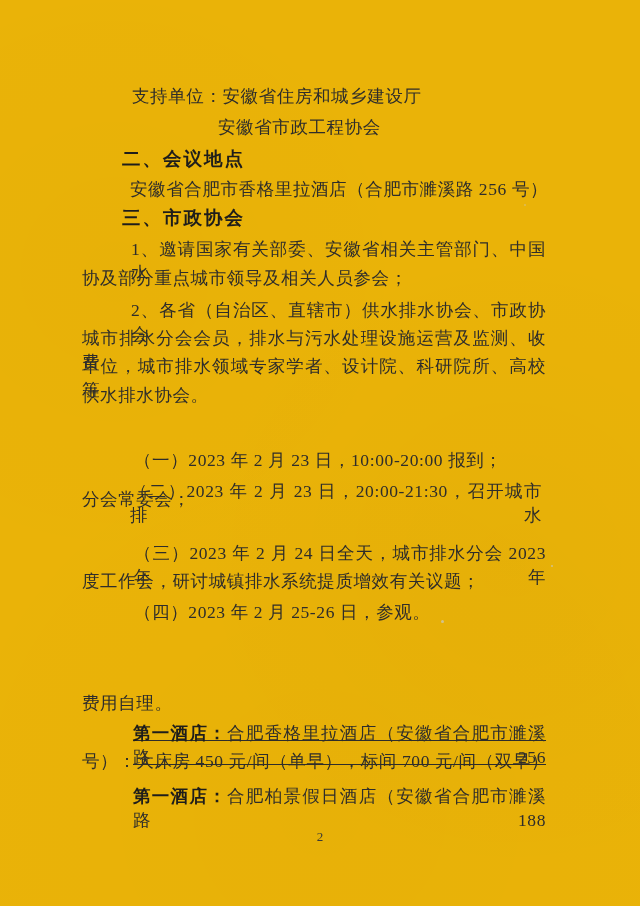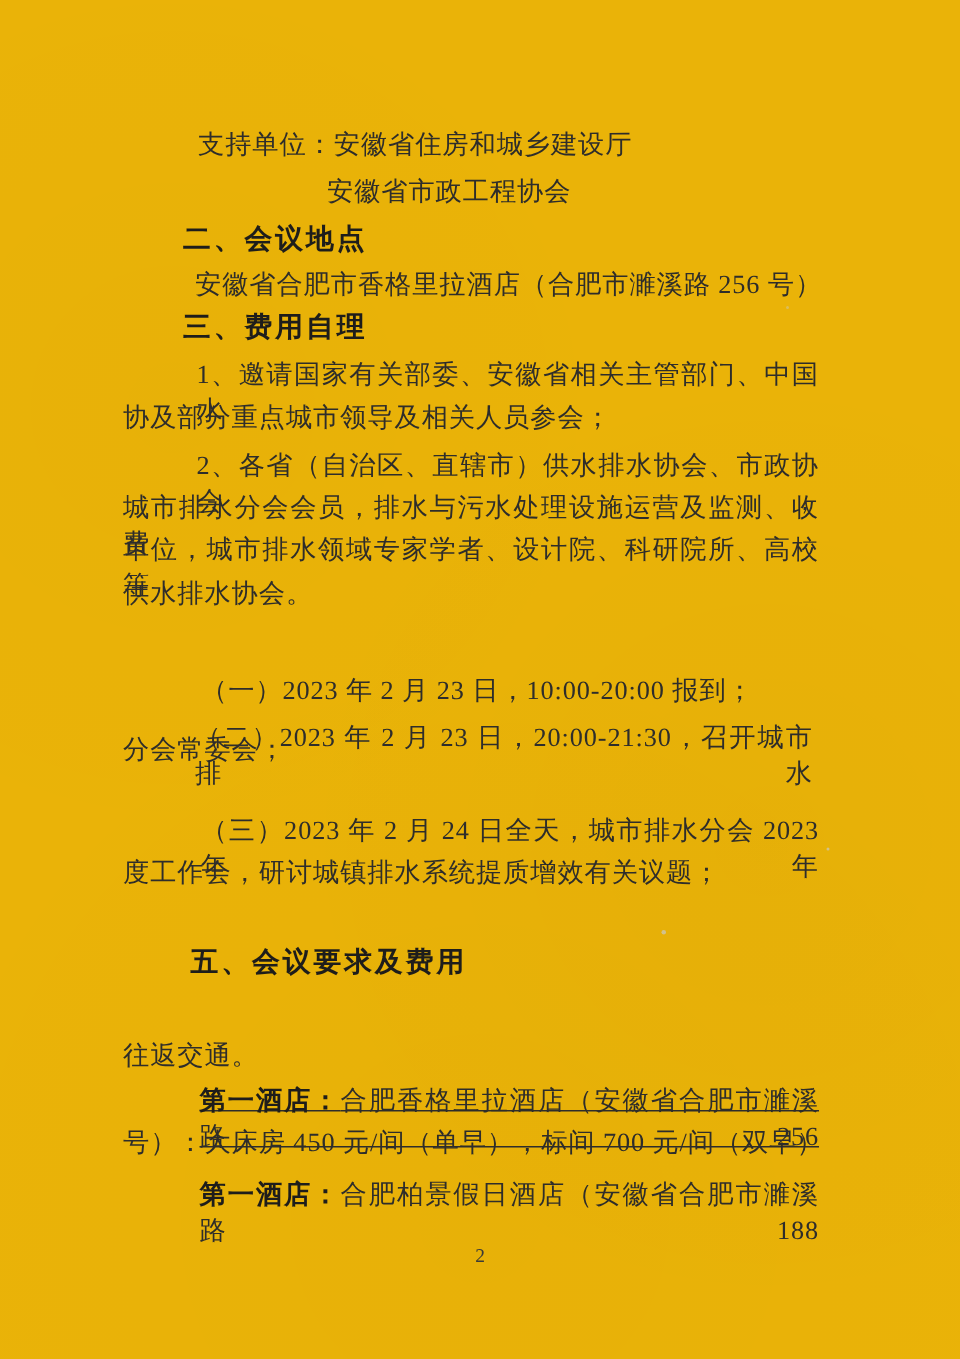--- a/index.html
+++ b/index.html
@@ -63,40 +63,40 @@
 <body>
 
 <div class="page">
 
   <div class="line" style="top:84px;left:132px;">支持单位：安徽省住房和城乡建设厅</div>
   <div class="line" style="top:115px;left:218px;">安徽省市政工程协会</div>
 
   <div class="line heading" style="top:147px;left:122px;">二、会议地点</div>
   <div class="line" style="top:177px;left:130px;">安徽省合肥市香格里拉酒店（合肥市濉溪路 256 号）</div>
 
-  <div class="line heading" style="top:206px;left:122px;">三、费用自理</div>
+  <div class="line heading" style="top:206px;left:122px;">三、市政协会</div>
 
   <div class="line jf" style="top:237px;left:131px;width:415px;">1、邀请国家有关部委、安徽省相关主管部门、中国水</div>
   <div class="line" style="top:266px;left:82px;">协及部分重点城市领导及相关人员参会；</div>
 
   <div class="line jf" style="top:298px;left:131px;width:415px;">2、各省（自治区、直辖市）供水排水协会、市政协会，</div>
   <div class="line jf" style="top:326px;left:82px;width:464px;">城市排水分会会员，排水与污水处理设施运营及监测、收费</div>
   <div class="line jf" style="top:354px;left:82px;width:464px;">单位，城市排水领域专家学者、设计院、科研院所、高校等</div>
   <div class="line" style="top:383px;left:82px;">供水排水协会。</div>
 
 
   <div class="line" style="top:448px;left:134px;">（一）2023 年 2 月 23 日，10:00-20:00 报到；</div>
   <div class="line jf" style="top:479px;left:130px;width:412px;">（二）2023 年 2 月 23 日，20:00-21:30，召开城市排水</div>
   <div class="line" style="top:487px;left:82px;">分会常委会；</div>
   <div class="line jf" style="top:541px;left:134px;width:412px;">（三）2023 年 2 月 24 日全天，城市排水分会 2023 年年</div>
   <div class="line" style="top:569px;left:82px;">度工作会，研讨城镇排水系统提质增效有关议题；</div>
+  <div class="line" style="top:600px;left:134px;">（四）2023 年 2 月 25-26 日，参观。</div>
 
-  <div class="line heading" style="top:629px;left:127px;">五、会议要求及费用</div>
 
-  <div class="line" style="top:691px;left:82px;">往返交通。</div>
+  <div class="line" style="top:691px;left:82px;">费用自理。</div>
 
   <div class="line jf" style="top:721px;left:133px;width:413px;text-decoration:underline;"><span class="lead">第一酒店：</span><span>合肥香格里拉酒店（安徽省合肥市濉溪路 256</span></div>
   <div class="line" style="top:749px;left:82px;">号）：大床房 450 元/间（单早），标间 700 元/间（双早）</div>
 
   <div class="line jf" style="top:784px;left:133px;width:413px;"><span class="lead">第一酒店：</span><span>合肥柏景假日酒店（安徽省合肥市濉溪路 188</span></div>
 
   <div class="pagenum">2</div>
 
   <div class="speck" style="top:620px;left:441px;"></div>
   <div class="speck" style="top:565px;left:551px;width:2px;height:2px;"></div>

